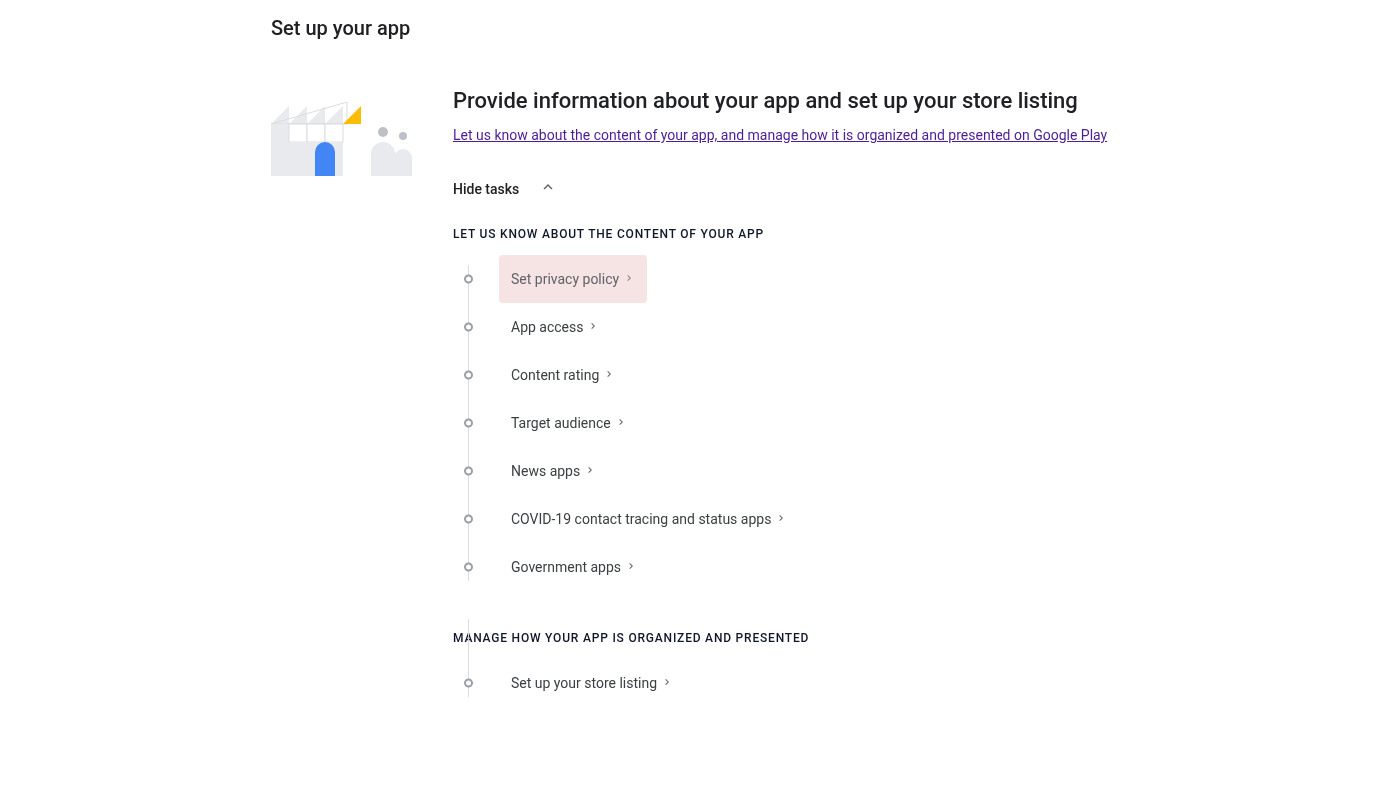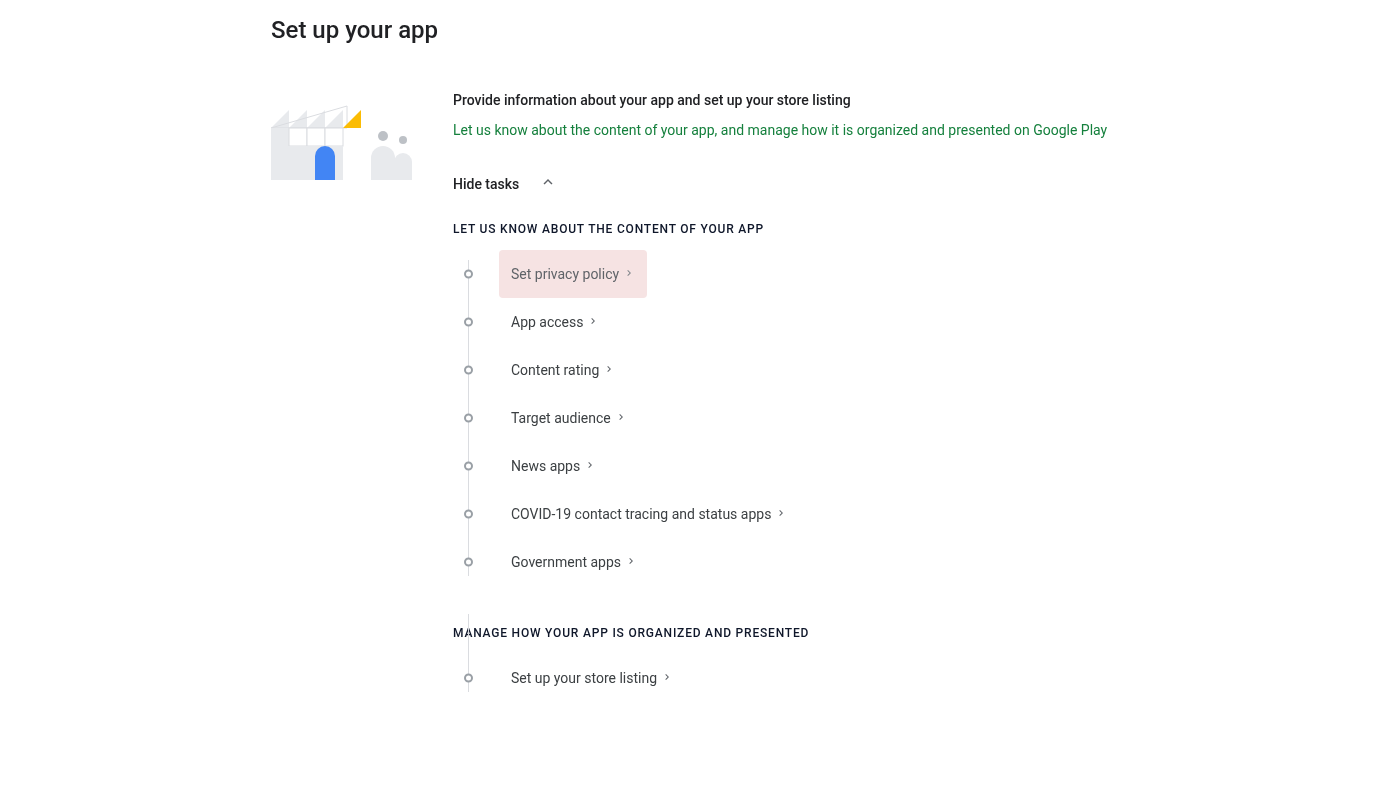--- a/index.html
+++ b/index.html
@@ -11,21 +11,21 @@
       font-family: 'Google Sans', 'Roboto', Arial, sans-serif;
       background: #fff;
       color: #202124;
       padding: 0;
     }
     .container {
       max-width: 1400px;
       padding: 16px 0 0 271px;
     }
     .page-title {
-      font-size: 24px;
+      font-size: 20px;
       font-weight: 500;
       color: #202124;
       margin-bottom: 48px;
     }
     .content-row {
       display: flex;
       gap: 32px;
     }
     .illustration {
       flex-shrink: 0;
@@ -34,30 +34,31 @@
       position: relative;
     }
     .illustration svg {
       width: 100%;
       height: 100%;
     }
     .main-content {
       flex: 1;
     }
     .section-title {
-      font-size: 14px;
+      font-size: 22px;
       font-weight: 500;
       color: #202124;
       margin-bottom: 12px;
     }
     .section-desc {
       font-size: 14px;
-      color: #15803d;
+      color: #4c1d95;
       margin-bottom: 32px;
       line-height: 1.5;
+      text-decoration: underline;
     }
     .hide-tasks {
       display: inline-flex;
       align-items: center;
       gap: 20px;
       font-size: 14px;
       font-weight: 500;
       color: #202124;
       cursor: pointer;
       margin-bottom: 28px;

